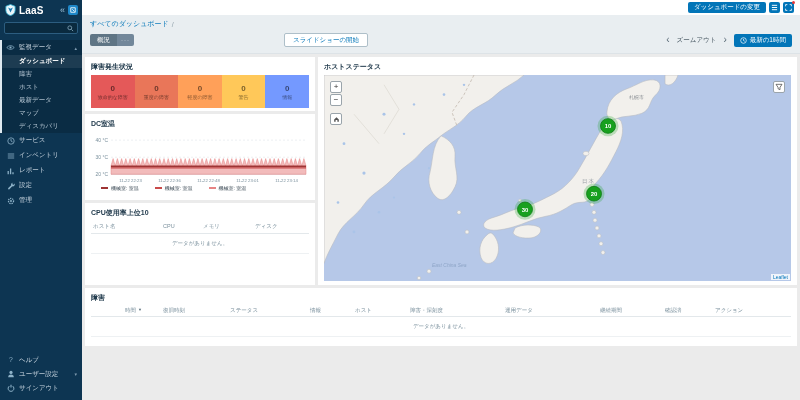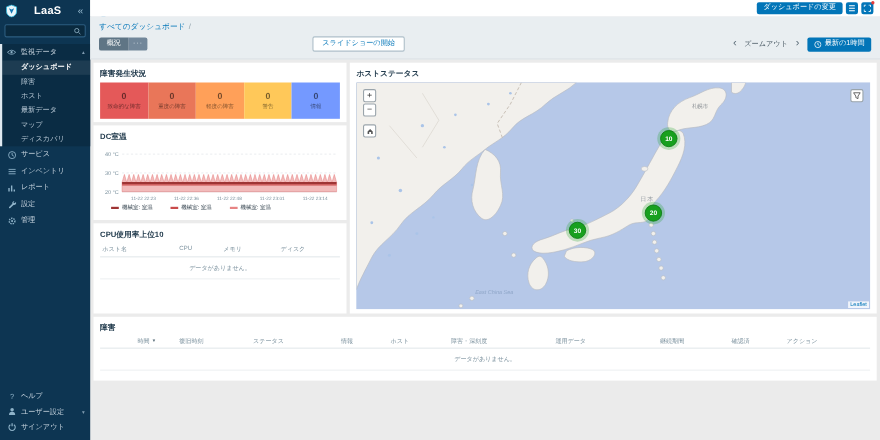--- a/index.html
+++ b/index.html
@@ -2,21 +2,21 @@
 <html><head>
 <meta charset="utf-8">
 <style>
   * { margin:0; padding:0; box-sizing:border-box; }
   html,body { width:800px; height:400px; overflow:hidden; }
   body { font-family:"Liberation Sans", sans-serif; background:#ebebeb; color:#233c4e; }
   .app { display:flex; width:800px; height:400px; }
 
   
   .sidebar { width:82px; background:#0d3552; display:flex; flex-direction:column; flex-shrink:0; }
-  .logo-row { display:flex; align-items:center; gap:15px; padding:4px 4px 3px 5px; }
+  .logo-row { display:flex; align-items:center; gap:3px; padding:4px 4px 3px 5px; }
   .logo-text { color:#fff; font-weight:bold; font-size:10px; letter-spacing:.2px; }
   .collapse-ic { margin-left:auto; color:#9fc3d8; font-size:9px; line-height:9px; cursor:pointer; }
   .mini-blue-btn { width:10px; height:10px; background:#1e87c8; border-radius:2px; display:flex; align-items:center; justify-content:center; cursor:pointer; }
   .searchbox { margin:3px 4px 6px 4px; height:12px; background:#0a2a3f; border:1px solid #2c5d80; border-radius:2px; display:flex; align-items:center; padding:0 3px; }
   .searchbox input { flex:1; min-width:0; background:transparent; border:none; outline:none; color:#cfe3ee; font-size:6px; font-family:inherit; }
   .nav { display:flex; flex-direction:column; }
   .nav-section { border-left:2px solid transparent; }
   .nav-section.expanded { background:#0a2c44; border-left:2px solid #dfe9f0; }
   .nav-row { height:15px; display:flex; align-items:center; gap:4px; padding:0 5px 0 4px; color:#cdd9e3; font-size:6.5px; cursor:pointer; }
   .nav-ico { width:9px; display:flex; align-items:center; justify-content:center; color:#8fb3c9; flex-shrink:0; }

